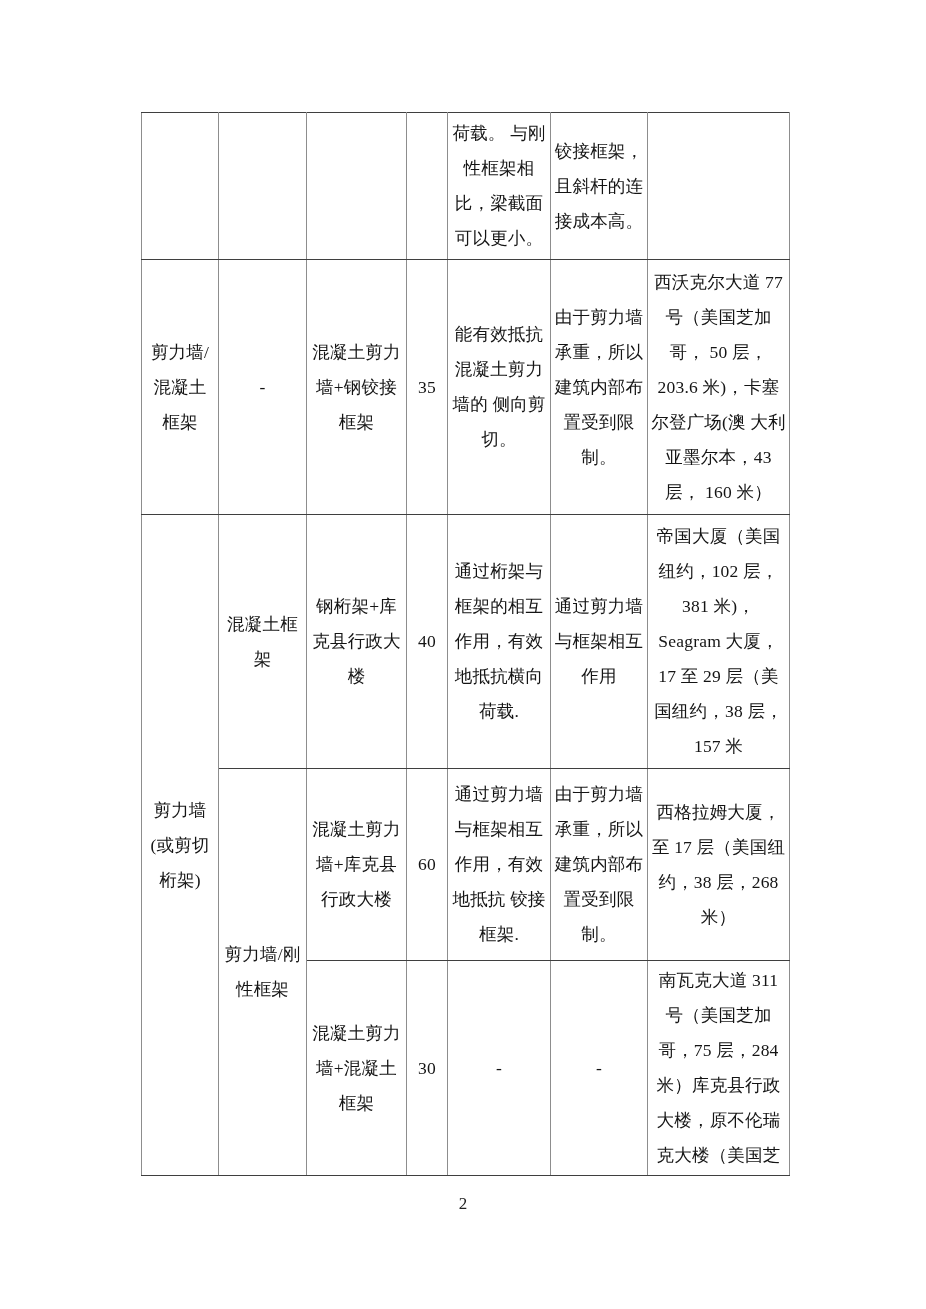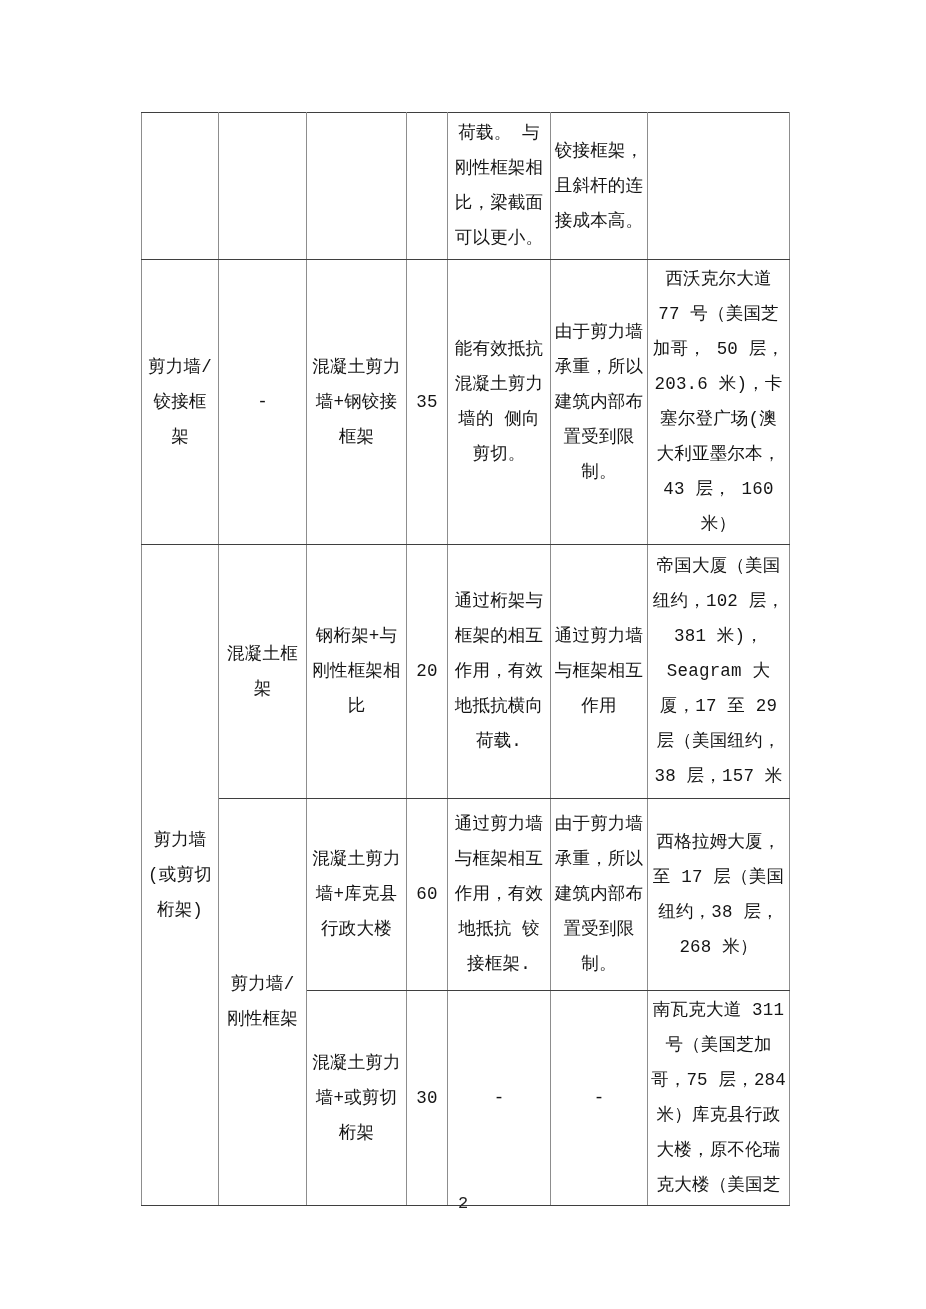--- a/index.html
+++ b/index.html
@@ -6,21 +6,21 @@
     margin: 0;
     padding: 0;
     background: #ffffff;
   }
   .page {
     position: relative;
     width: 926px;
     height: 1309px;
     background: #ffffff;
     overflow: hidden;
-    font-family: Liberation Mono, monospace;
+    font-family: Liberation Serif, serif;
     color: #141414;
   }
   table.doc-table {
     position: absolute;
     left: 141px;
     top: 112px;
     width: 648px;
     border-collapse: collapse;
     table-layout: fixed;
   }
@@ -73,50 +73,50 @@
       <td></td>
       <td></td>
       <td></td>
       <td></td>
       <td>荷载。 与刚性框架相比，梁截面可以更小。</td>
       <td>铰接框架，且斜杆的连接成本高。</td>
       <td></td>
     </tr>
 
     <tr class="row-b">
-      <td>剪力墙/铰接框架</td>
+      <td>剪力墙/混凝土框架</td>
       <td>-</td>
       <td>混凝土剪力墙+钢铰接框架</td>
       <td>35</td>
       <td>能有效抵抗混凝土剪力墙的 侧向剪切。</td>
       <td>由于剪力墙承重，所以建筑内部布置受到限制。</td>
       <td>西沃克尔大道 77 号（美国芝加哥， 50 层，203.6 米)，卡塞尔登广场(澳 大利亚墨尔本，43 层， 160 米）</td>
     </tr>
 
     <tr class="row-c">
       <td rowspan="3">剪力墙(或剪切桁架)</td>
       <td>混凝土框架</td>
-      <td>钢桁架+与刚性框架相比</td>
-      <td>20</td>
+      <td>钢桁架+库克县行政大楼</td>
+      <td>40</td>
       <td>通过桁架与框架的相互作用，有效地抵抗横向荷载.</td>
       <td>通过剪力墙与框架相互作用</td>
       <td>帝国大厦（美国纽约，102 层，381 米)，Seagram 大厦，17 至 29 层（美国纽约，38 层，157 米</td>
     </tr>
 
     <tr class="row-d">
       <td rowspan="2">剪力墙/刚性框架</td>
       <td>混凝土剪力墙+库克县行政大楼</td>
       <td>60</td>
       <td>通过剪力墙与框架相互作用，有效地抵抗 铰接框架.</td>
       <td>由于剪力墙承重，所以建筑内部布置受到限制。</td>
       <td>西格拉姆大厦，至 17 层（美国纽约，38 层，268 米）</td>
     </tr>
 
     <tr class="row-e">
-      <td>混凝土剪力墙+或剪切桁架</td>
+      <td>混凝土剪力墙+混凝土框架</td>
       <td>30</td>
       <td>-</td>
       <td>-</td>
       <td>南瓦克大道 311 号（美国芝加哥，75 层，284 米）库克县行政大楼，原不伦瑞克大楼（美国芝</td>
     </tr>
   </tbody>
     </table>
 
   <div class="page-number">2</div>
 

